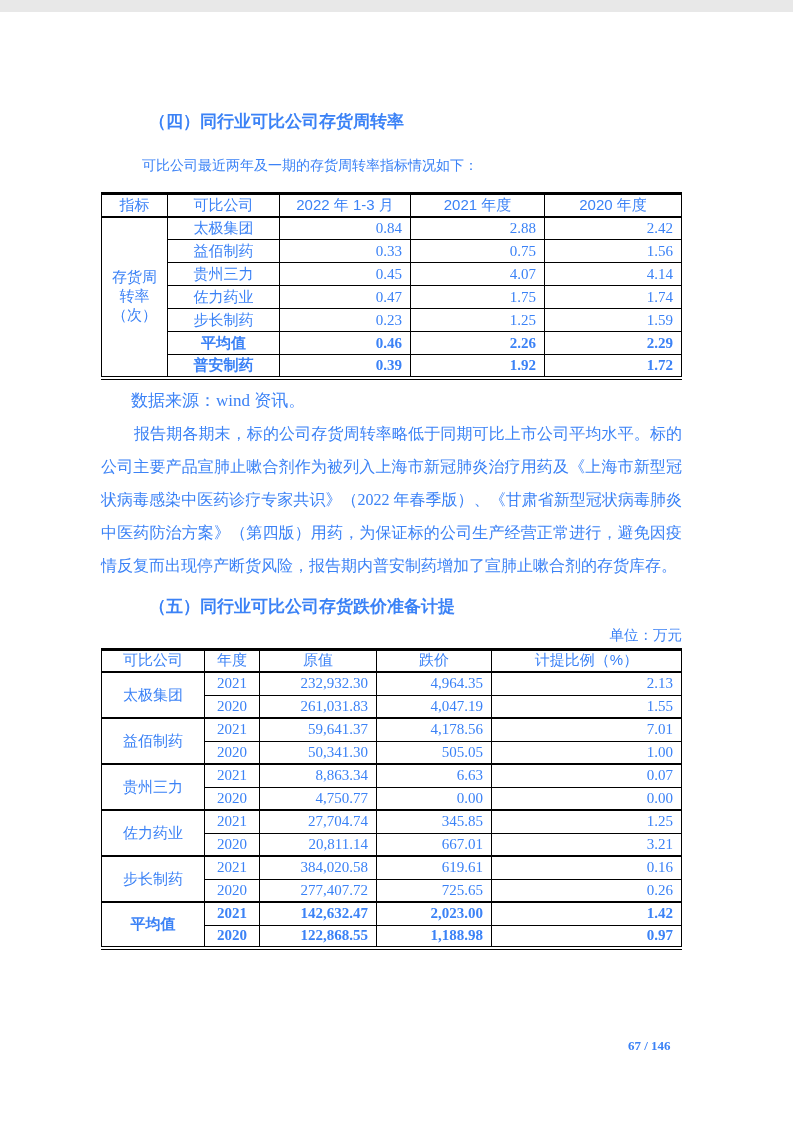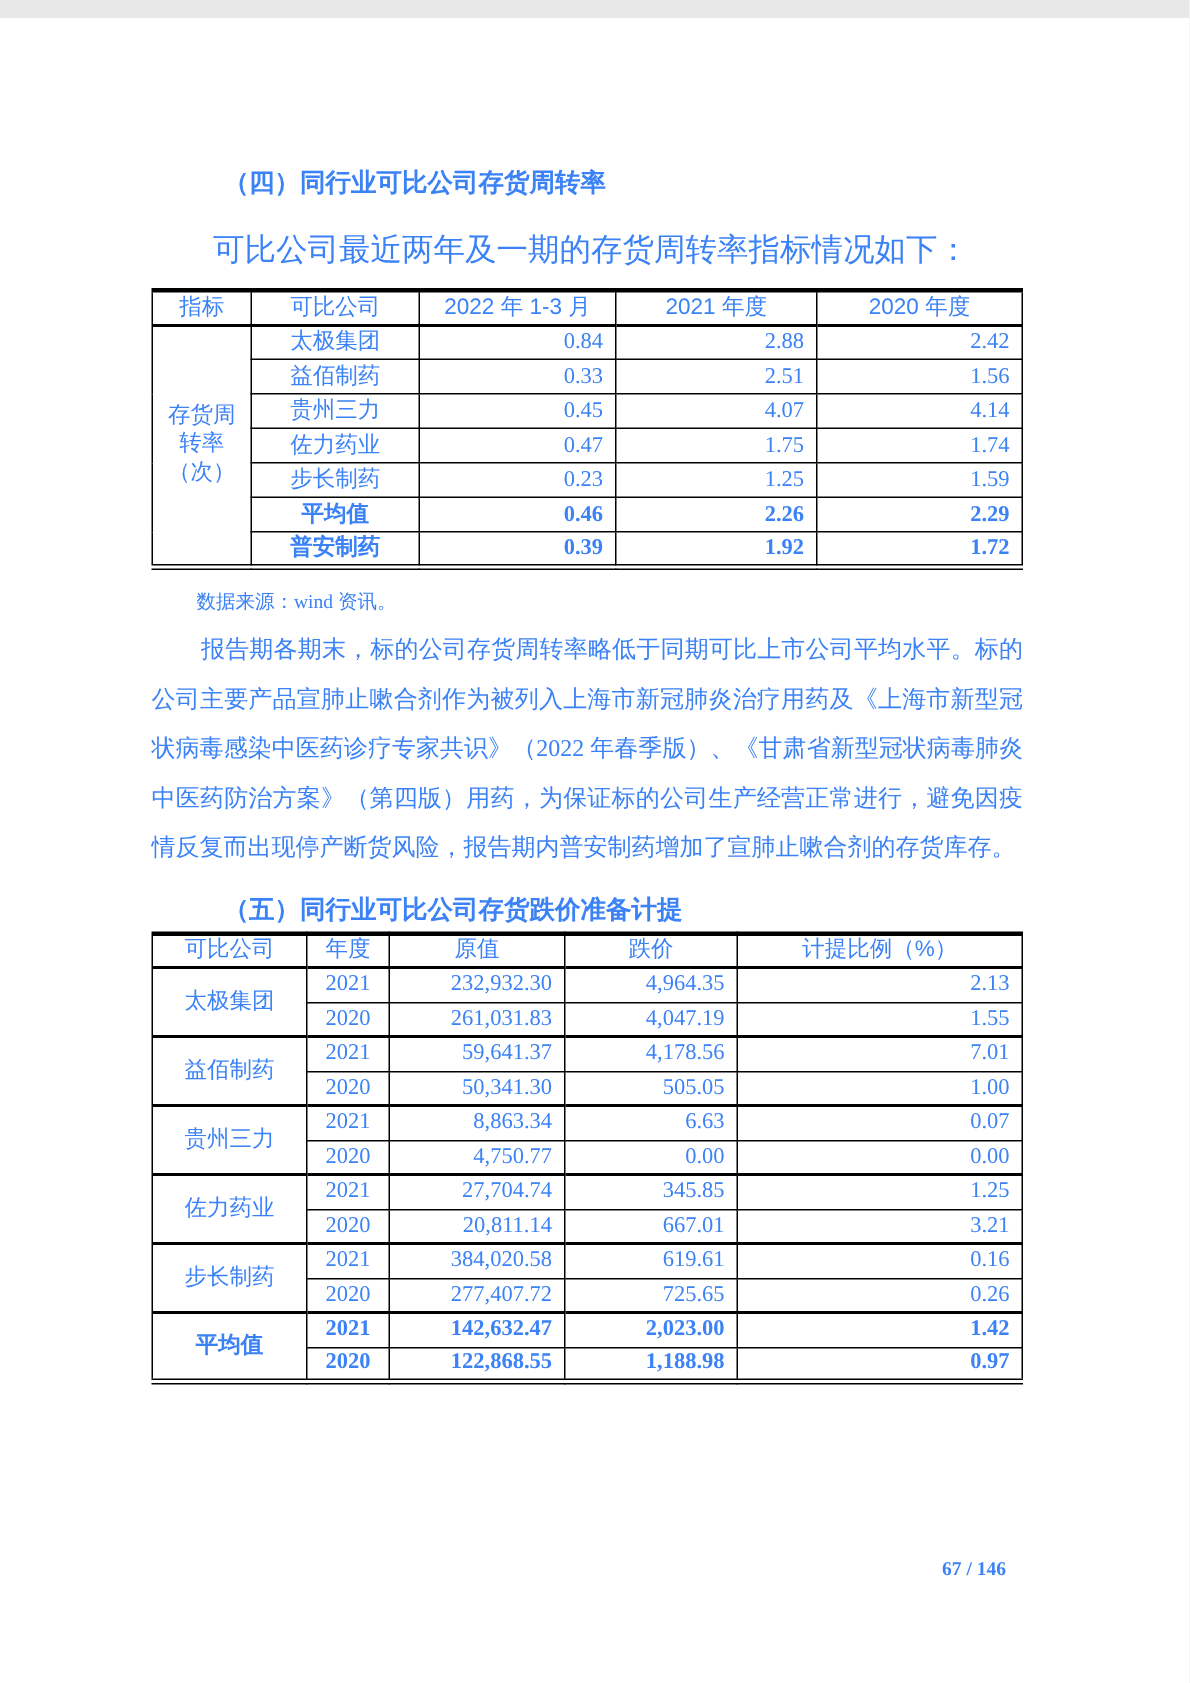--- a/index.html
+++ b/index.html
@@ -27,21 +27,21 @@
     font-family: "Liberation Sans", sans-serif;
     font-size: 17px;
     font-weight: bold;
     line-height: 22px;
   }
   .heading-4 { margin-top: 99px; }
   .heading-5 { margin-top: 14px; }
   .intro {
     margin: 22px 0 0 0;
     padding-left: 41px;
-    font-size: 21px;
+    font-size: 14px;
     line-height: 22px;
   }
   .data-table {
     border-collapse: collapse;
     table-layout: fixed;
     width: 580px;
     border-top: 3px solid #000;
     border-bottom: 4px double #000;
   }
   .turnover-table { margin-top: 15px; }
@@ -65,21 +65,21 @@
   .data-table td.center { text-align: center; }
   .indicator-cell {
     text-align: center;
     line-height: 1.6;
   }
   .bold-row td { font-weight: bold; }
   .provision-table tr.group-start td { border-top: 2px solid #000; }
   .source-note {
     margin: 11px 0 0 0;
     padding-left: 30px;
-    font-size: 13px;
+    font-size: 17px;
     line-height: 20px;
   }
   .body-paragraph {
     margin: 6px 0 0 0;
     font-size: 16px;
     line-height: 33px;
     text-indent: 33px;
     text-align: justify;
   }
   .unit-label {
@@ -128,21 +128,21 @@
           <tr>
             <td class="indicator-cell" rowspan="7">存货周<br>转率<br>（次）</td>
             <td class="center">太极集团</td>
             <td class="num">0.84</td>
             <td class="num">2.88</td>
             <td class="num">2.42</td>
           </tr>
           <tr>
             <td class="center">益佰制药</td>
             <td class="num">0.33</td>
-            <td class="num">2.51</td>
+            <td class="num">0.75</td>
             <td class="num">1.56</td>
           </tr>
           <tr>
             <td class="center">贵州三力</td>
             <td class="num">0.45</td>
             <td class="num">4.07</td>
             <td class="num">4.14</td>
           </tr>
           <tr>
             <td class="center">佐力药业</td>
@@ -171,20 +171,21 @@
         </tbody>
     </table>
 
     <p class="source-note">数据来源：wind 资讯。</p>
 
     <p class="body-paragraph">报告期各期末，标的公司存货周转率略低于同期可比上市公司平均水平。标的公司主要产品宣肺止嗽合剂作为被列入上海市新冠肺炎治疗用药及《上海市新型冠状病毒感染中医药诊疗专家共识》（2022 年春季版）、《甘肃省新型冠状病毒肺炎中医药防治方案》（第四版）用药，为保证标的公司生产经营正常进行，避免因疫情反复而出现停产断货风险，报告期内普安制药增加了宣肺止嗽合剂的存货库存。</p>
 
     <h2 class="section-heading heading-5">（五）同行业可比公司存货跌价准备计提</h2>
 
 
+    <p class="unit-label">单位：万元</p>
 
     <table class="data-table provision-table">
       <colgroup>
         <col style="width:103px">
           <col style="width:55px">
           <col style="width:117px">
           <col style="width:115px">
           <col style="width:190px">
       </colgroup>
       <thead>

